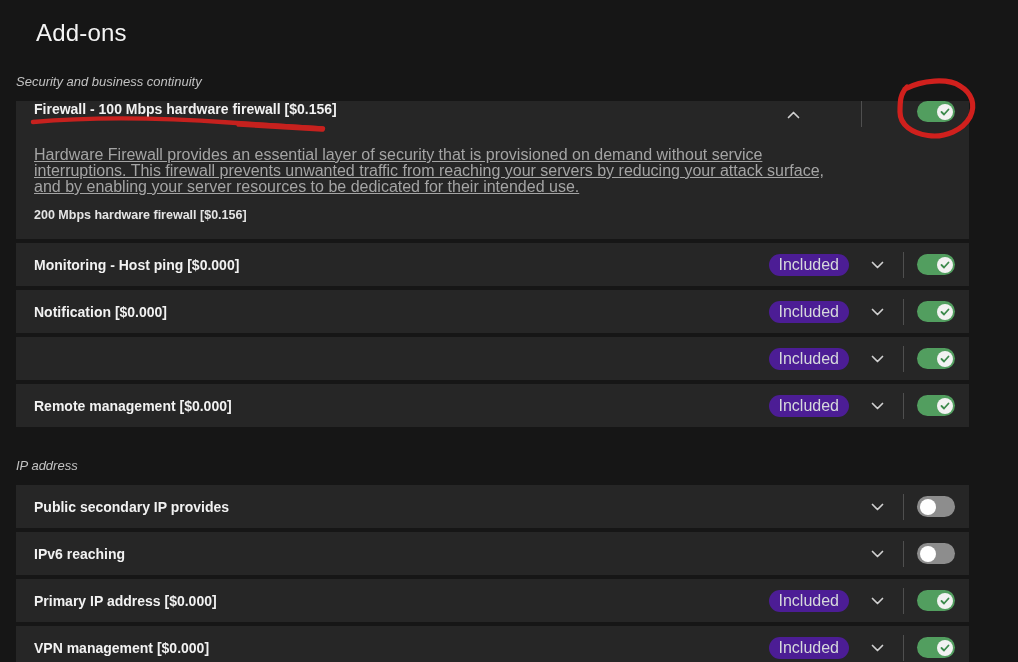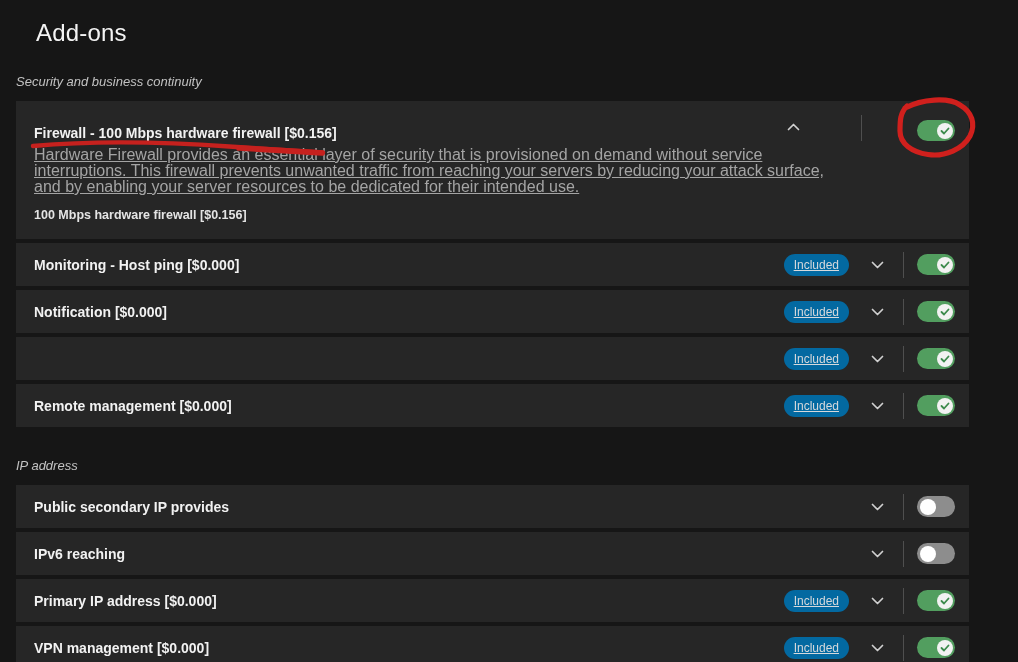--- a/index.html
+++ b/index.html
@@ -40,44 +40,43 @@
     height: 43px;
     margin-bottom: 4px;
     display: flex;
     align-items: center;
     padding: 0 14px 0 18px;
     justify-content: space-between;
   }
   .row-header {
     height: 40px;
     display: flex;
-    align-items: flex-end;
+    align-items: flex-start;
     padding: 0 14px 0 18px;
     gap: 42px;
   }
   .row-title {
     font-size: 14px;
     font-weight: 700;
     color: #f2f2f2;
     position: relative;
     white-space: nowrap;
   }
   .spacer { flex: 1; }
 
   .badge {
-    background: #0369a1;
+    background: #4c1d95;
     color: #d6d9dc;
-    font-size: 12px;
+    font-size: 16px;
     height: 22px;
     line-height: 22px;
     padding: 0 10px;
     border-radius: 11px;
     margin-right: 14px;
     white-space: nowrap;
-    text-decoration: underline;
   }
   .chevron {
     width: 28px; height: 28px;
     display: flex; align-items: center; justify-content: center;
     cursor: pointer;
   }
   .chevron svg { stroke: #d0d0d0; fill: none; stroke-width: 1.7; stroke-linecap: round; stroke-linejoin: round; }
   .vdivider {
     width: 1px; height: 26px;
     background: #4f4f4f;
@@ -171,21 +170,21 @@
               </svg>
           </div>
         </div>
         <svg class="red-circle" width="84" height="62" viewBox="0 0 84 62">
           <path d="M 11,9 C 28,0 54,-2 66,6 C 78,13 82,25 76,37 C 69,50 51,58 34,55.5 C 18,53 6,45 6,32 C 6,22 6,14 13,7"></path>
         </svg>
       </span>
     </div>
     <div class="panel-body">
       <p class="desc">Hardware Firewall provides an essential layer of security that is provisioned on demand without service interruptions. This firewall prevents unwanted traffic from reaching your servers by reducing your attack surface, and by enabling your server resources to be dedicated for their intended use.</p>
-      <p class="option-line">100 Mbps hardware firewall [$0.156]</p>
+      <p class="option-line">200 Mbps hardware firewall [$0.156]</p>
     </div>
   </div>
 
   <div class="row">
     <span class="row-title">Monitoring - Host ping [$0.000]</span>
     <span class="spacer"></span>
     <span class="badge">Included</span>
     <span class="chevron">
       <svg width="13" height="8" viewBox="0 0 13 8">
           <polyline points="1.5,1.5 6.5,6.5 11.5,1.5"></polyline>

